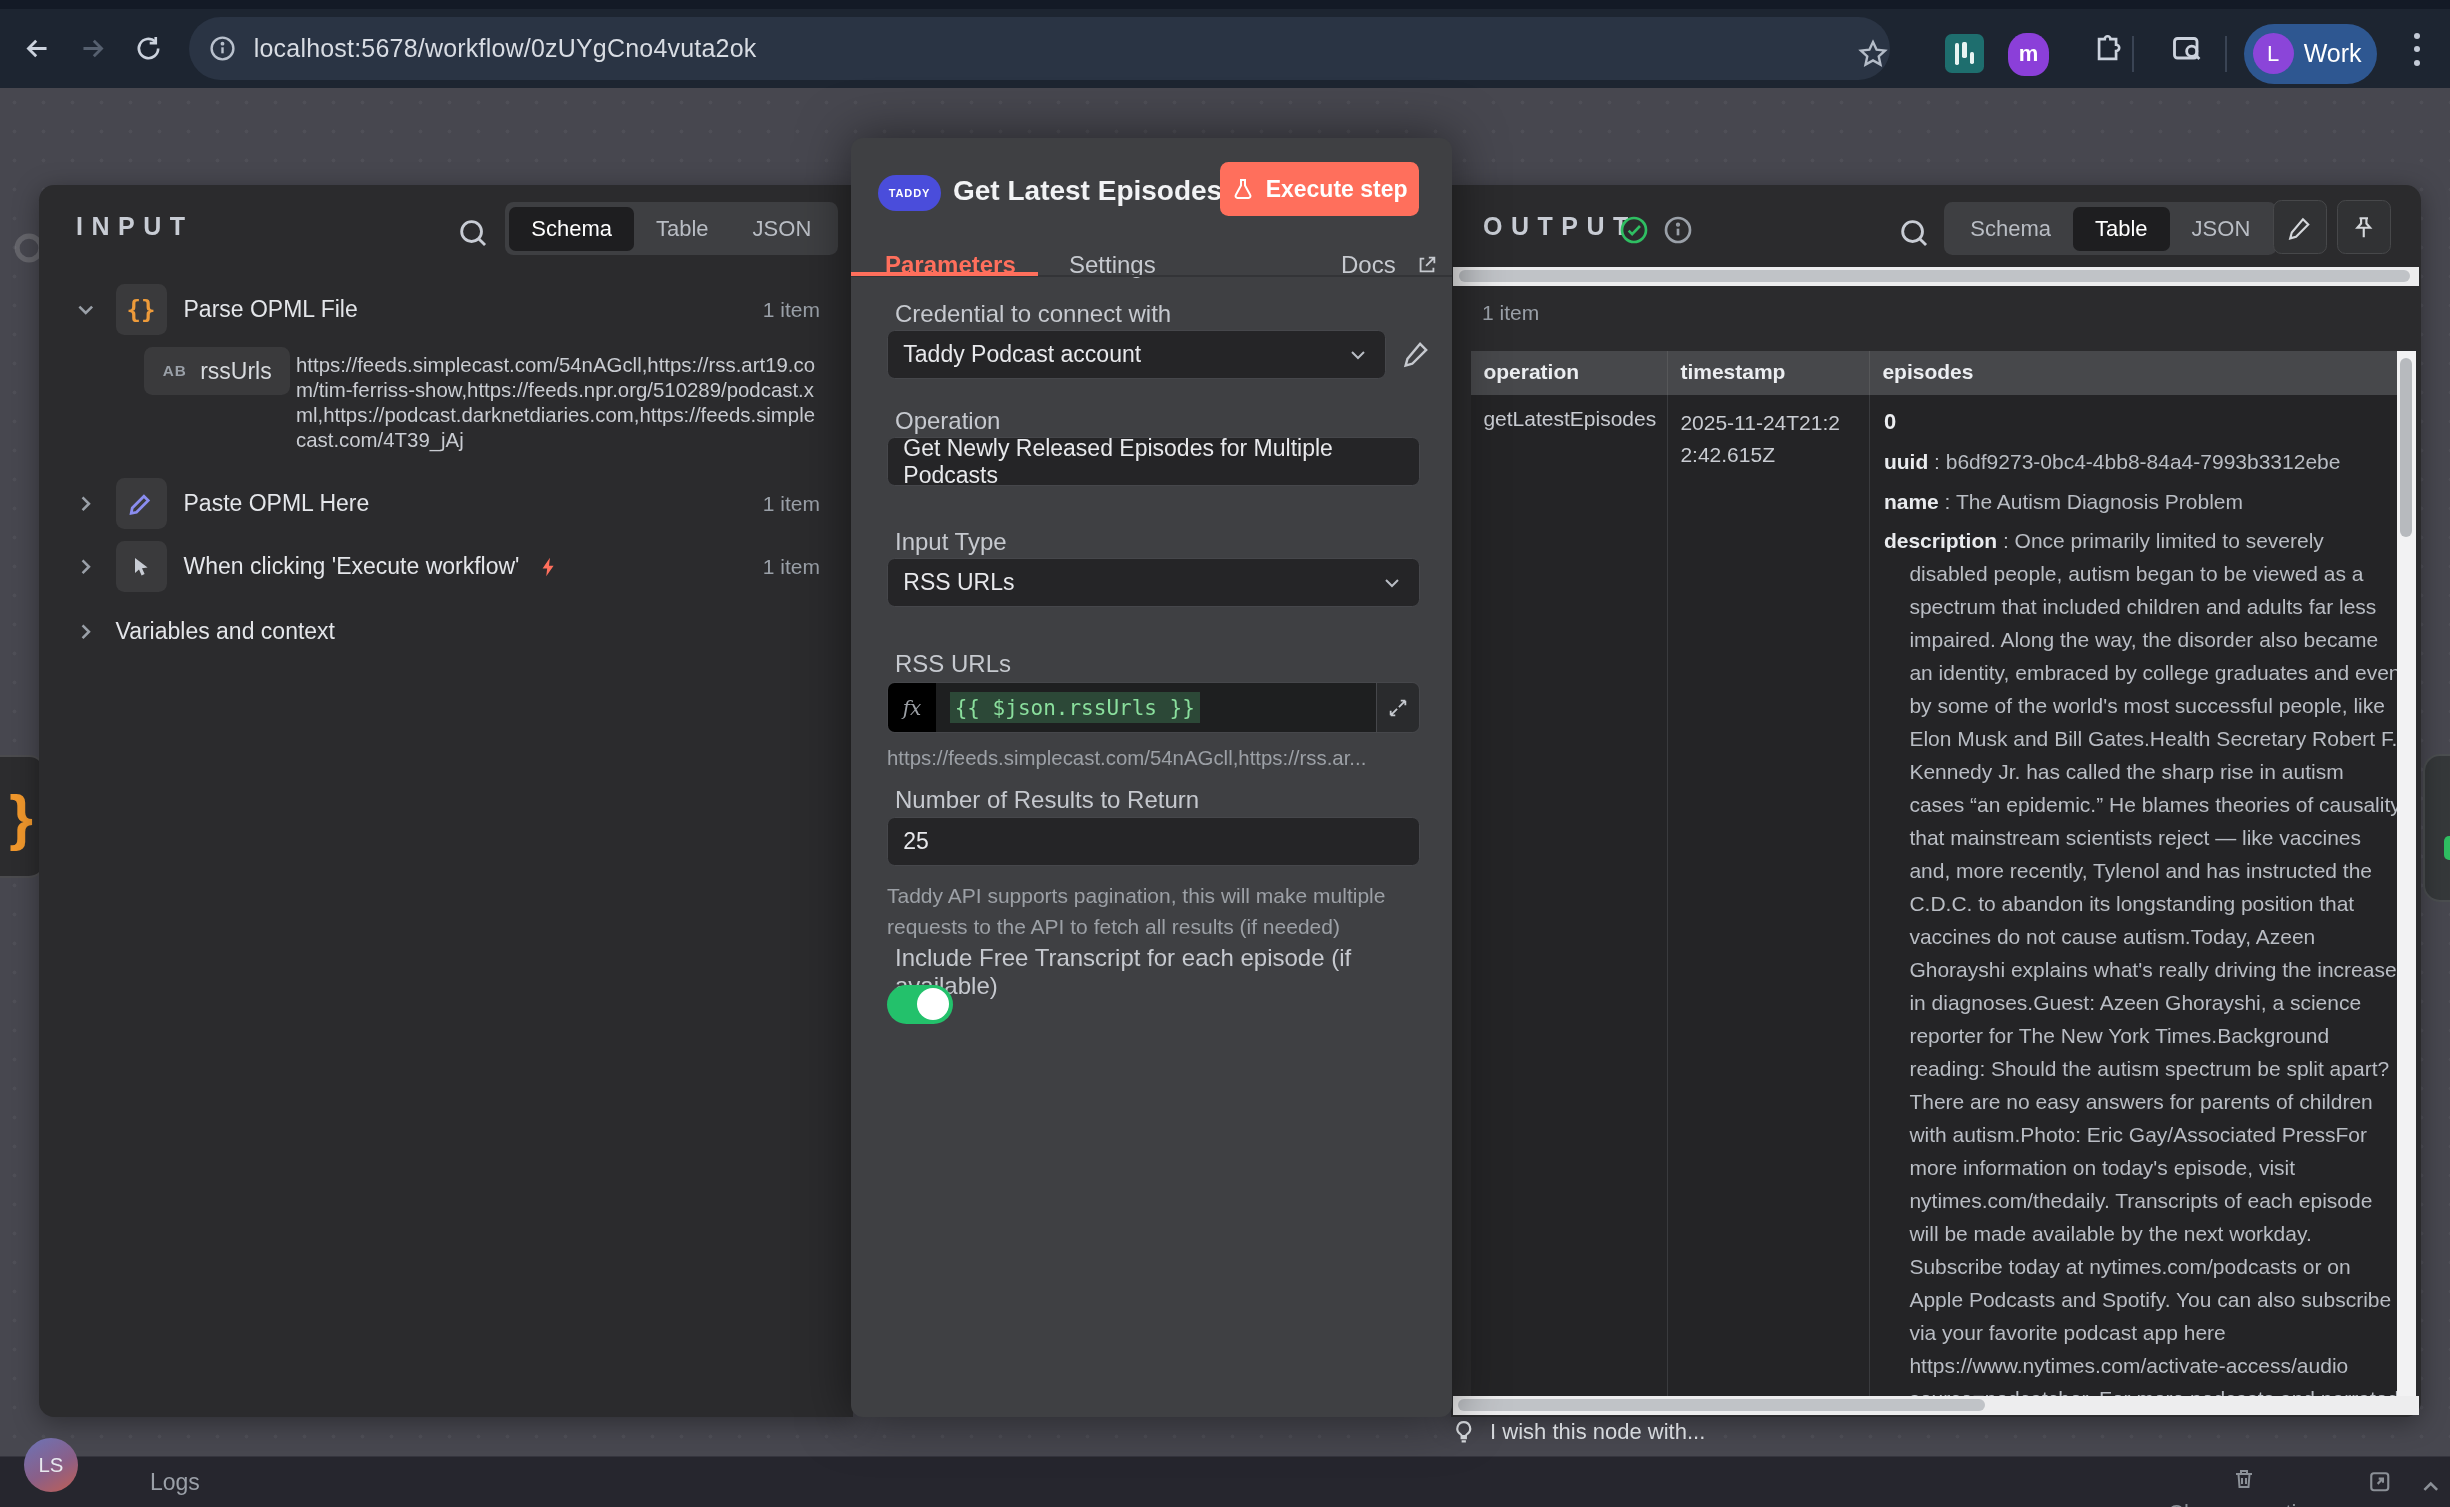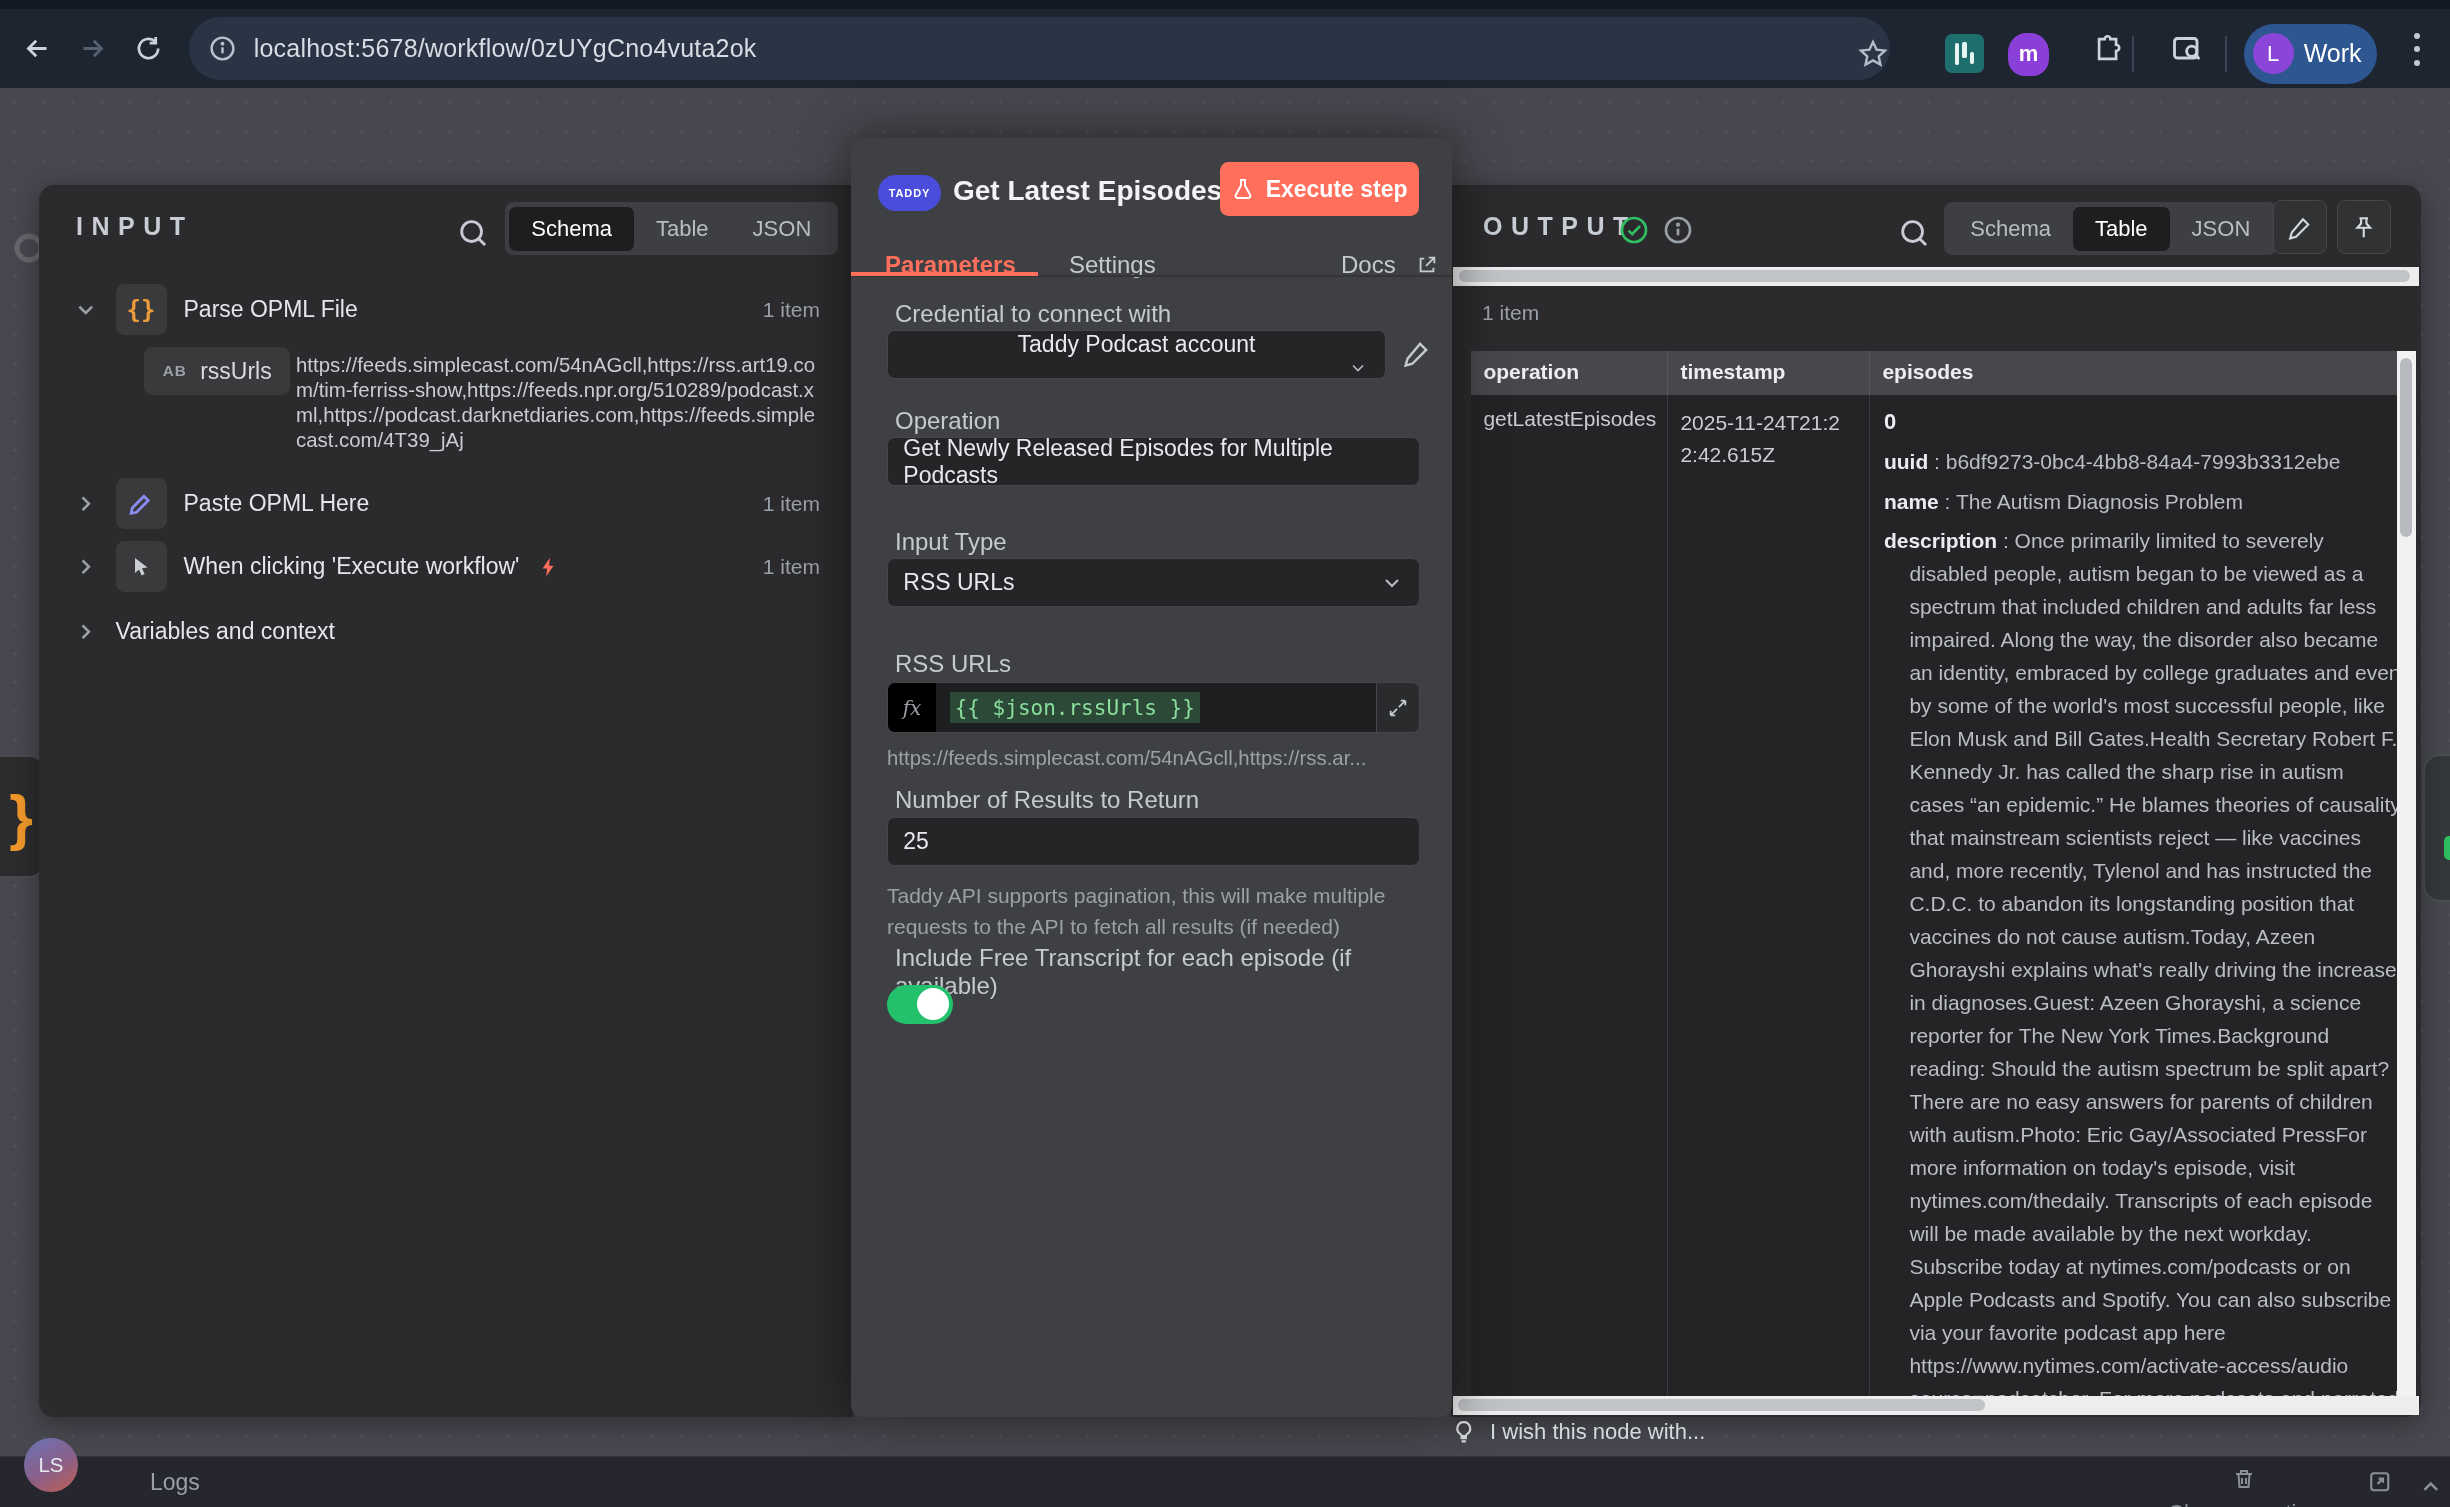--- a/index.html
+++ b/index.html
@@ -74,21 +74,21 @@
   .ndv-tab { position:absolute; top:94px; font-size:24px; color:#c6c9cf;margin-top:19px; }
   #tab-parameters { left:34px; color:#ff6f5c; font-weight:600; }
   #tab-settings { left:218px; }
   #tab-docs { left:490px; display:flex; align-items:center; gap:20px; }
   #tab-underline { position:absolute; left:0; top:134px; width:187px; height:4.3px; background:#ff6f5c; }
   #tab-divider { position:absolute; left:0; top:137px; width:601px; height:1.7px; background:#333437; }
 
   .fld-label { position:absolute; left:44px; font-size:24px; color:#c6c9cf; }
   .fld-box { position:absolute; left:36px; width:493px; height:49px; background:#252527; border:1.7px solid #46474b; border-radius:7.7px; display:flex; align-items:center; padding:0 15.3px; font-size:23px; color:#e8e9ec; }
   .fld-box .chev { margin-left:auto; color:#b9bdc4; }
-  #cred-box { width:499px;flex-direction:column; }
+  #cred-box { width:499px; }
   #cred-pencil { position:absolute; left:551px; top:201px; color:#c6c9cf; }
   #op-box { width:533px; }
   #type-box { width:533px; }
   #expr-row { position:absolute; left:36px; top:544px; width:533px; height:51px; display:flex; border-radius:7.7px; overflow:hidden; border:1.7px solid #46474b; }
   #expr-fx { width:48px; background:#000000; color:#9ca0a6; font-family:"DejaVu Serif",serif; font-style:italic; font-size:20px; display:flex; align-items:center; justify-content:center; }
   #expr-main { flex:1; background:#1e1f20; display:flex; align-items:center; padding-left:13.6px; }
   #expr-main code { font-family:"DejaVu Sans Mono",monospace; font-size:21px; color:#8adf9d; background:#2c4837; padding:3.4px 5.1px; }
   #expr-expand { width:43px; background:#2a2b2d; border-left:1.7px solid #46474b; display:flex; align-items:center; justify-content:center; color:#c6c9cf; }
   #expr-preview { position:absolute; left:36px; top:609px; width:536px; font-size:20.4px; color:#9ca0a6; white-space:nowrap; overflow:hidden; }
   #results-box { width:533px; }

